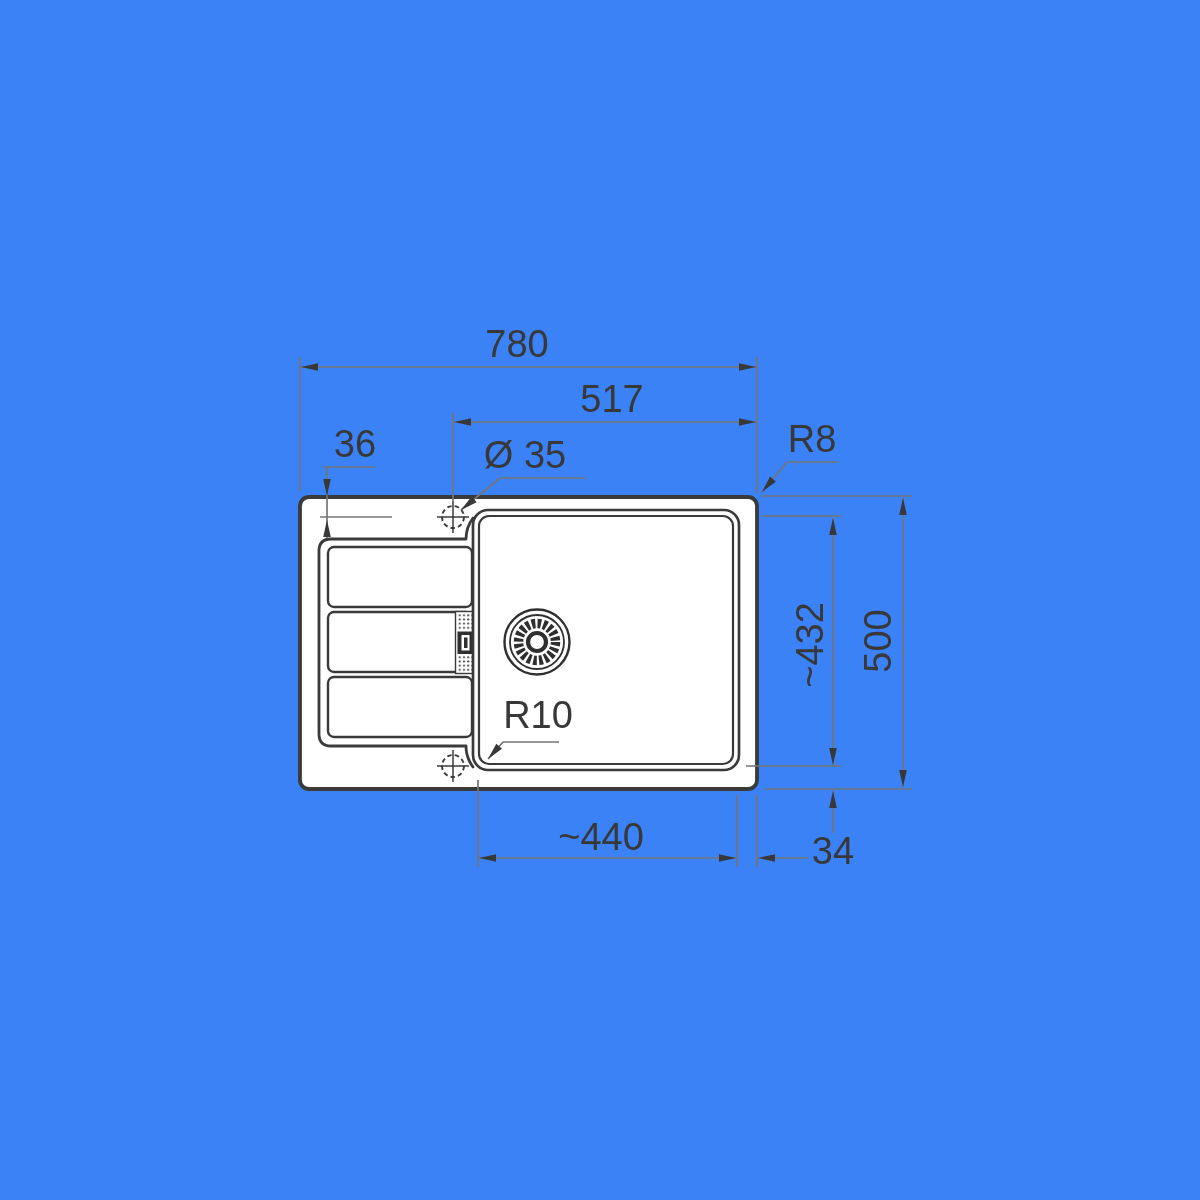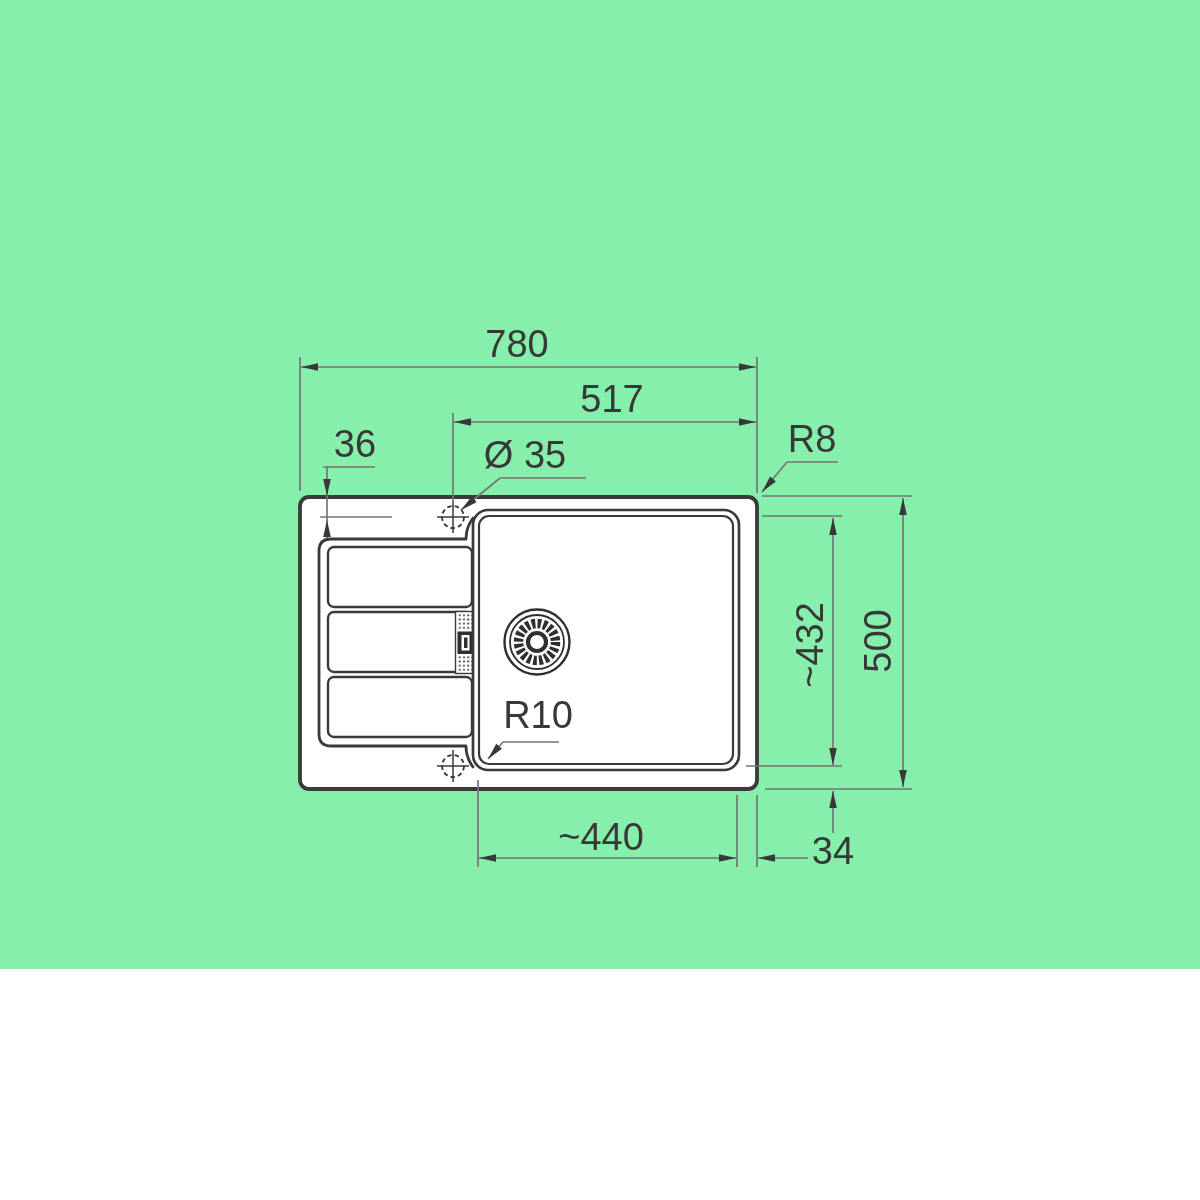--- a/index.html
+++ b/index.html
@@ -3,22 +3,22 @@
 <meta charset="utf-8">
 <style>
   html, body {
     margin: 0;
     padding: 0;
     background: #ffffff;
   }
   .canvas {
     position: relative;
     width: 1200px;
-    height: 969px;
-    background: #86efac;
+    height: 1200px;
+    background: #3b82f6;
     overflow: hidden;
   }
   svg { display: block; }
 
   
   .outline       { stroke: #3a3a3a; fill: none; stroke-linecap: round; stroke-linejoin: round; }
   .sink-edge     { stroke-width: 3.8; fill: #ffffff; }
   .tray-edge     { stroke-width: 2.8; }
   .rib           { stroke-width: 2.4; fill: #ffffff; }
   .bowl-outer    { stroke-width: 2.7; fill: #ffffff; }

